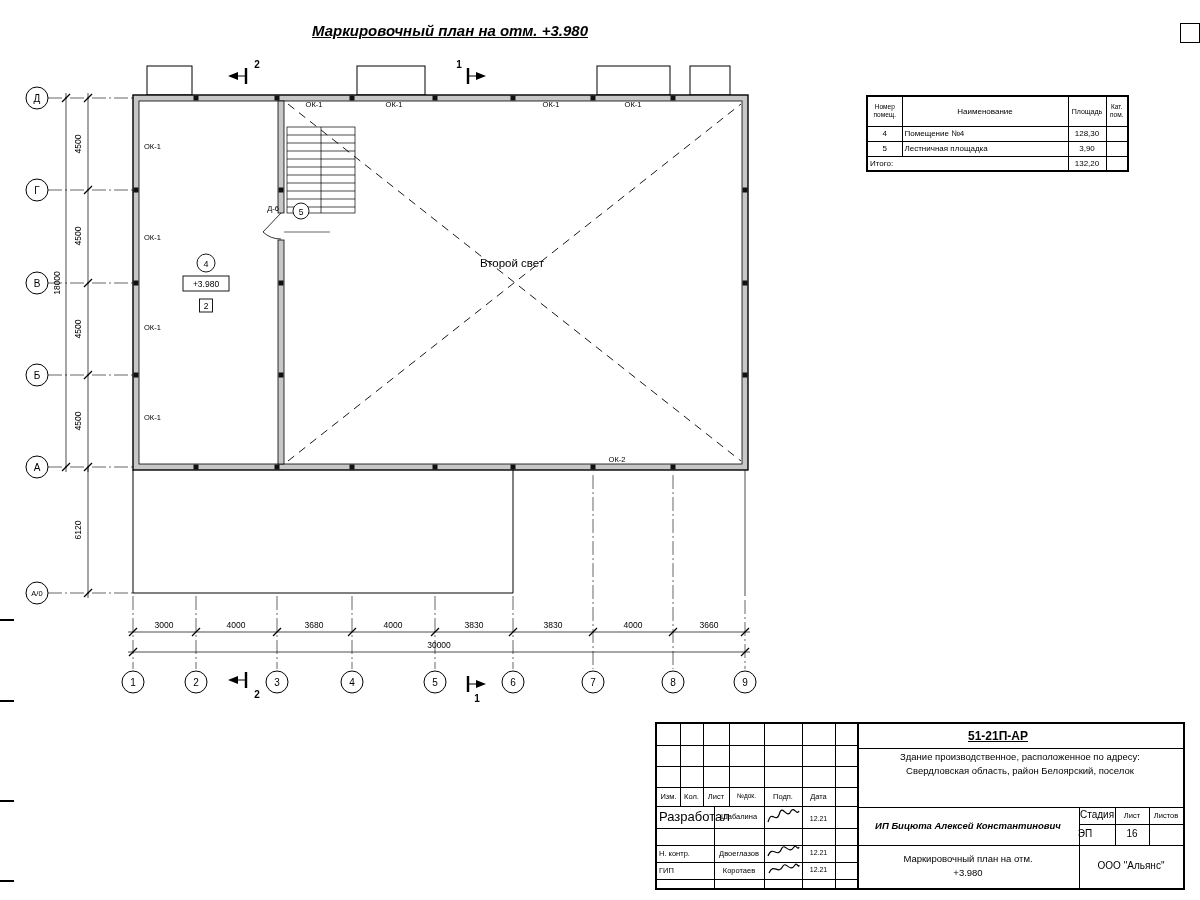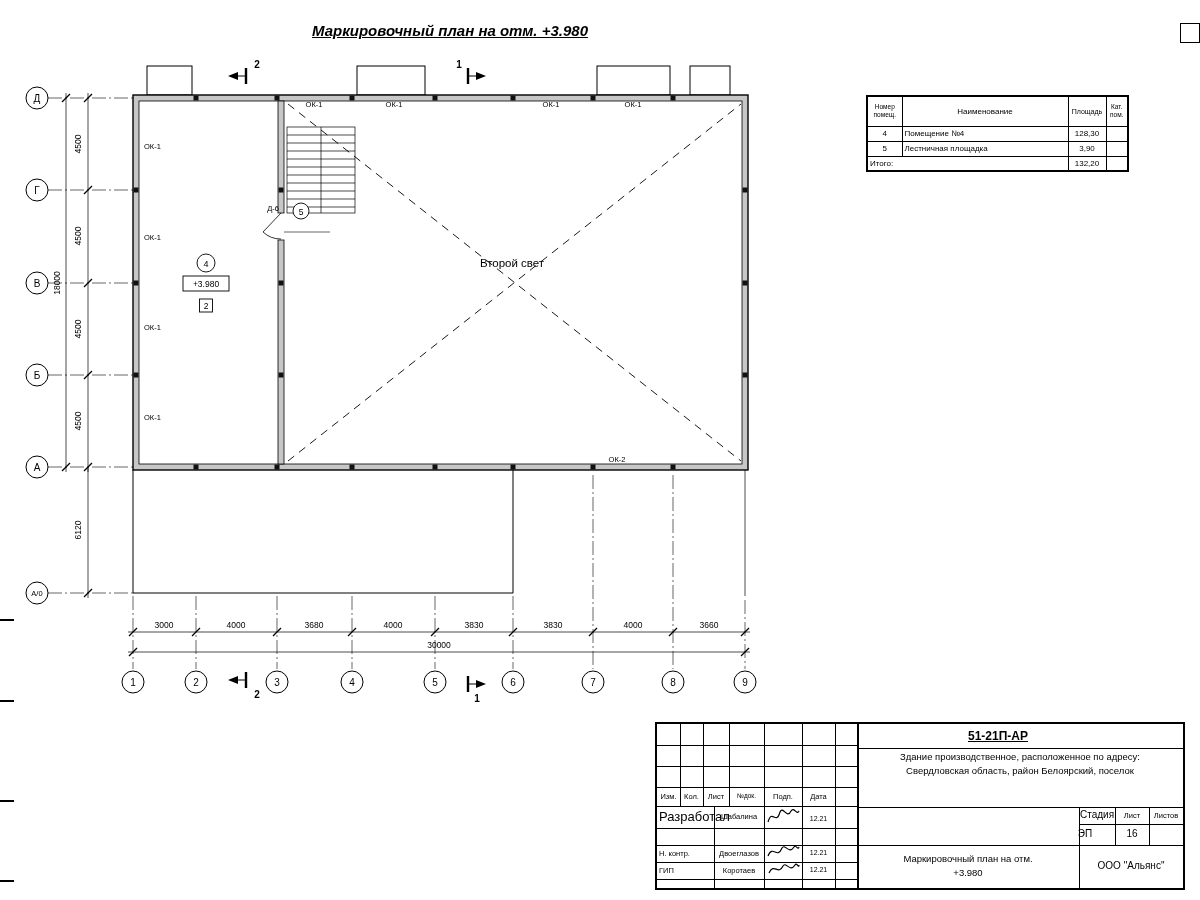--- a/index.html
+++ b/index.html
@@ -358,20 +358,21 @@
     <div class="cell" style="left:145px;top:138px;width:33px;height:17px;font-size:7px;">12.21</div>
     <svg class="abs" style="left:108px;top:135px;" width="36" height="20">
       <path d="M4 14 C9 3 13 17 18 7 C21 2 25 14 30 6 C32 3 34 10 34 6" fill="none" stroke="#000" stroke-width="1.2"></path>
     </svg>
 
     <div class="cell" style="left:200px;top:0;width:282px;height:24px;font-size:12px;font-weight:600;text-decoration:underline;">51-21П-АР</div>
     <div class="abs" style="left:200px;top:26px;width:326px;height:57px;font-size:9.5px;text-align:center;line-height:1.45;">
       <div>Здание производственное, расположенное по адресу:</div>
       <div>Свердловская область, район Белоярский, поселок</div>
     </div>
+    <div class="cell" style="left:200px;top:83px;width:222px;height:38px;font-size:9.5px;font-style:italic;font-weight:600;">ИП Бицюта Алексей Константинович</div>
     <div class="cell" style="left:422px;top:83px;width:36px;height:17px;font-size:10px;">Стадия</div>
     <div class="cell" style="left:458px;top:83px;width:34px;height:17px;font-size:7.5px;">Лист</div>
     <div class="cell" style="left:492px;top:83px;width:34px;height:17px;font-size:7.5px;">Листов</div>
     <div class="cell" style="left:410px;top:100px;width:36px;height:21px;font-size:10px;">ЭП</div>
     <div class="cell" style="left:458px;top:100px;width:34px;height:21px;font-size:10px;">16</div>
     <div class="cell" style="left:492px;top:100px;width:34px;height:21px;font-size:10px;margin-left:48px;">20</div>
     <div class="abs" style="left:200px;top:128px;width:222px;height:36px;font-size:9.5px;text-align:center;line-height:1.5;">
       <div>Маркировочный план на отм.</div>
       <div>+3.980</div>
     </div>

